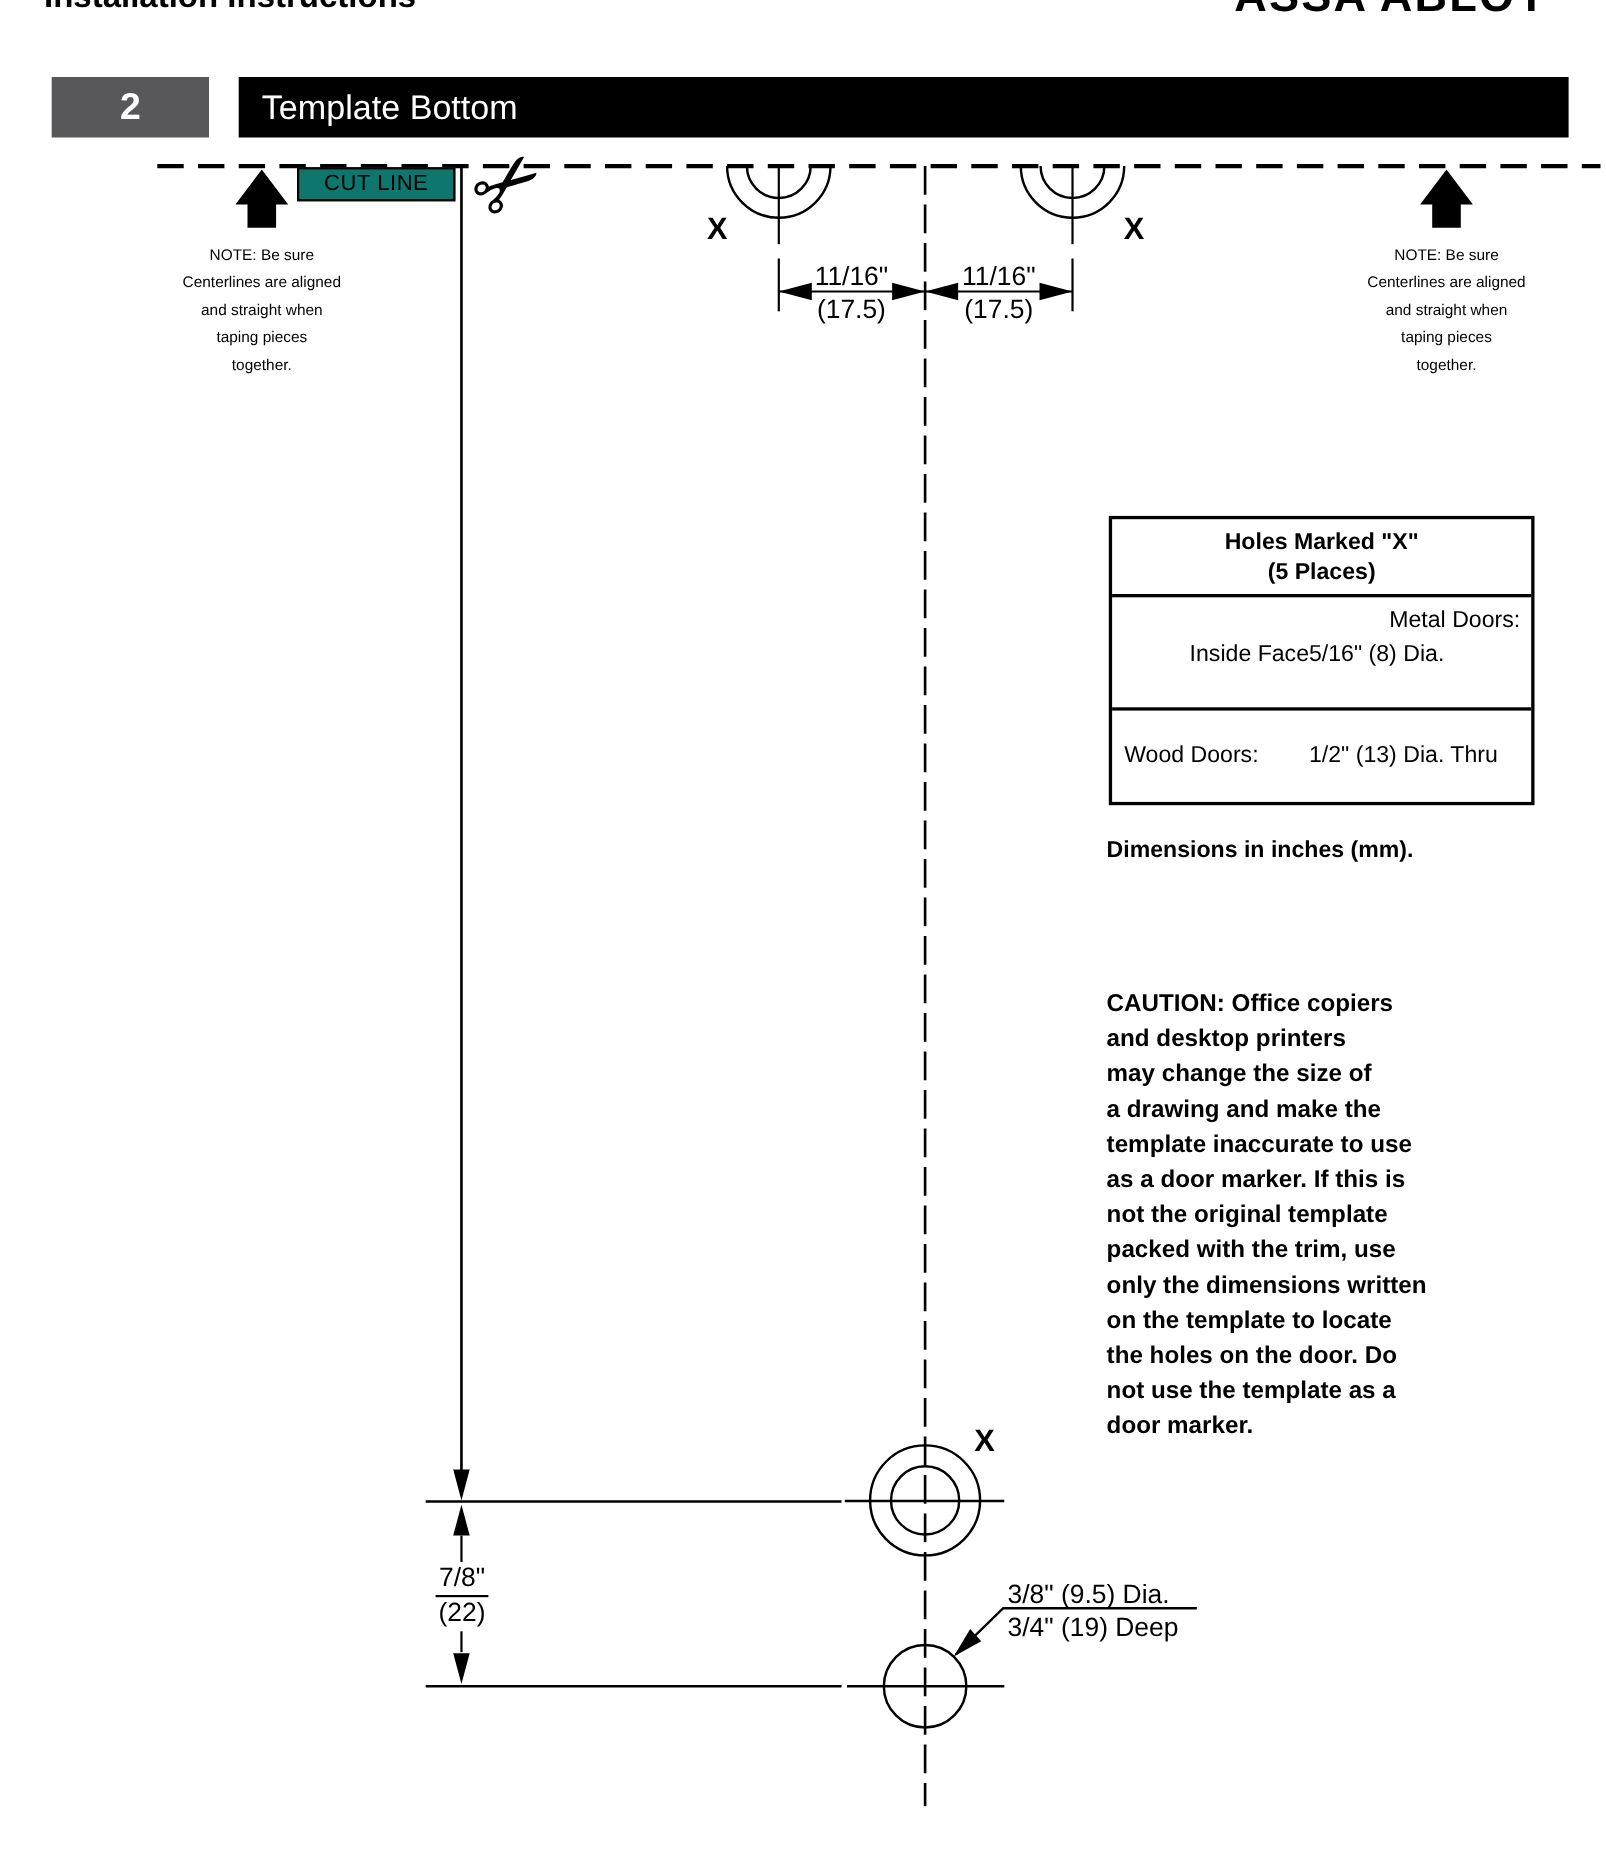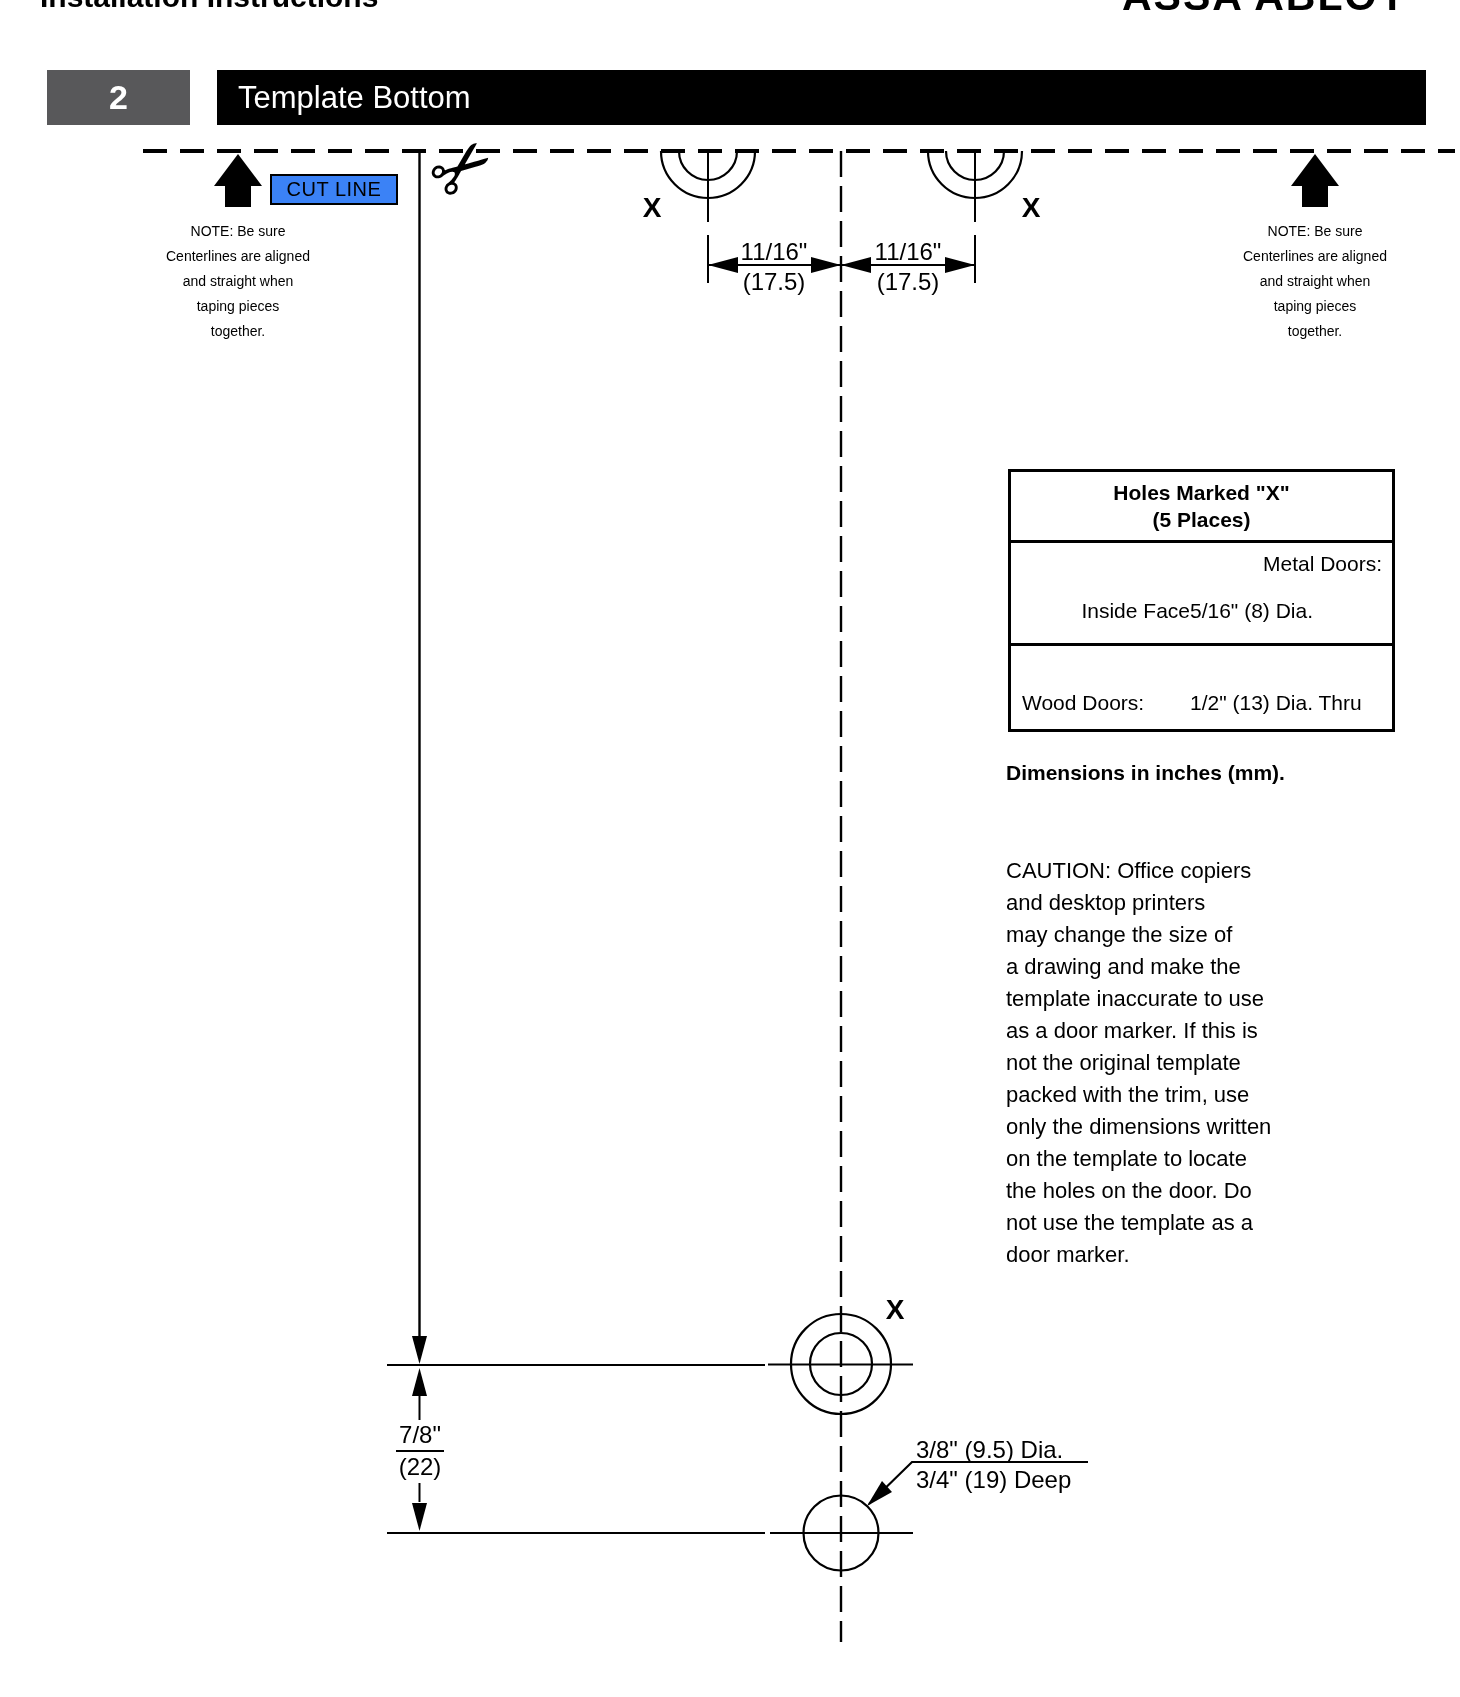--- a/index.html
+++ b/index.html
@@ -12,43 +12,43 @@
   .doc-title{left:40px;top:-20px;font-size:30px;font-weight:bold;white-space:nowrap;}
   .brand{left:1122px;top:-27px;font-size:41px;font-weight:bold;letter-spacing:2px;white-space:nowrap;}
   
   .step-num{left:47px;top:70px;width:143px;height:55px;background:#58585a;color:#fff;
     font-size:34px;font-weight:bold;display:flex;align-items:center;justify-content:center;}
   .step-bar{left:217px;top:70px;width:1209px;height:55px;background:#000;color:#fff;
     font-size:31px;font-weight:normal;display:flex;align-items:center;padding-left:21px;box-sizing:border-box;}
   
   svg.drawing{left:0;top:0;}
   
-  .cutline-box{left:270px;top:152px;width:128px;height:31px;border:2px solid #000;background:#3b82f6;
-    box-sizing:border-box;display:flex;align-items:center;justify-content:center;font-size:20px;letter-spacing:.5px;margin-top:22px;}
+  .cutline-box{left:270px;top:152px;width:144px;height:31px;border:2px solid #000;background:#0f766e;
+    box-sizing:border-box;display:flex;align-items:center;justify-content:center;font-size:20px;letter-spacing:.5px;}
   
   .scissors{left:420px;top:126px;width:84px;height:84px;font-size:74px;line-height:84px;text-align:center;
     font-family:"DejaVu Sans",sans-serif;transform:rotate(-38deg);}
   
   .note{top:219px;width:220px;font-size:14px;line-height:25px;text-align:center;white-space:pre-line;}
   .note-left{left:128px;}
   .note-right{left:1205px;}
   
   .xmark{font-size:28px;font-weight:bold;width:44px;text-align:center;}
   
   .dimtxt{font-size:24px;width:120px;text-align:center;white-space:nowrap;}
   
   .holes-table{left:1008px;top:469px;width:387px;border:3px solid #000;background:#fff;box-sizing:border-box;}
   .ht-title{height:68px;text-align:center;font-size:21px;font-weight:bold;line-height:27px;padding-top:7px;box-sizing:border-box;}
   .ht-sec{border-top:3px solid #000;box-sizing:border-box;font-size:21px;line-height:31px;}
   .ht-metal{height:103px;padding:5px 10px 0 11px;text-align:right;}
   .ht-wood{height:86px;padding:25px 24px 0 11px;}
-  .ht-row{display:flex;margin-top:16px;}
+  .ht-row{display:flex;}
   .ht-label{width:168px;flex:none;}
   .units-note{left:1006px;top:761px;font-size:21px;font-weight:bold;white-space:nowrap;}
-  .caution{left:1006px;top:855px;width:360px;font-size:22px;font-weight:normal;line-height:32px;white-space:pre-line;}
+  .caution{left:1006px;top:896px;width:360px;font-size:22px;font-weight:bold;line-height:32px;white-space:pre-line;}
   
   .v78{left:382px;top:1420px;width:76px;text-align:center;font-size:24px;line-height:29px;}
   .v78 .frac{display:inline-block;border-bottom:2.5px solid #000;padding:0 3px 1px 3px;}
   .callout{font-size:24px;white-space:nowrap;}
 </style>
 </head>
 <body>
 
 <div class="page">
 

